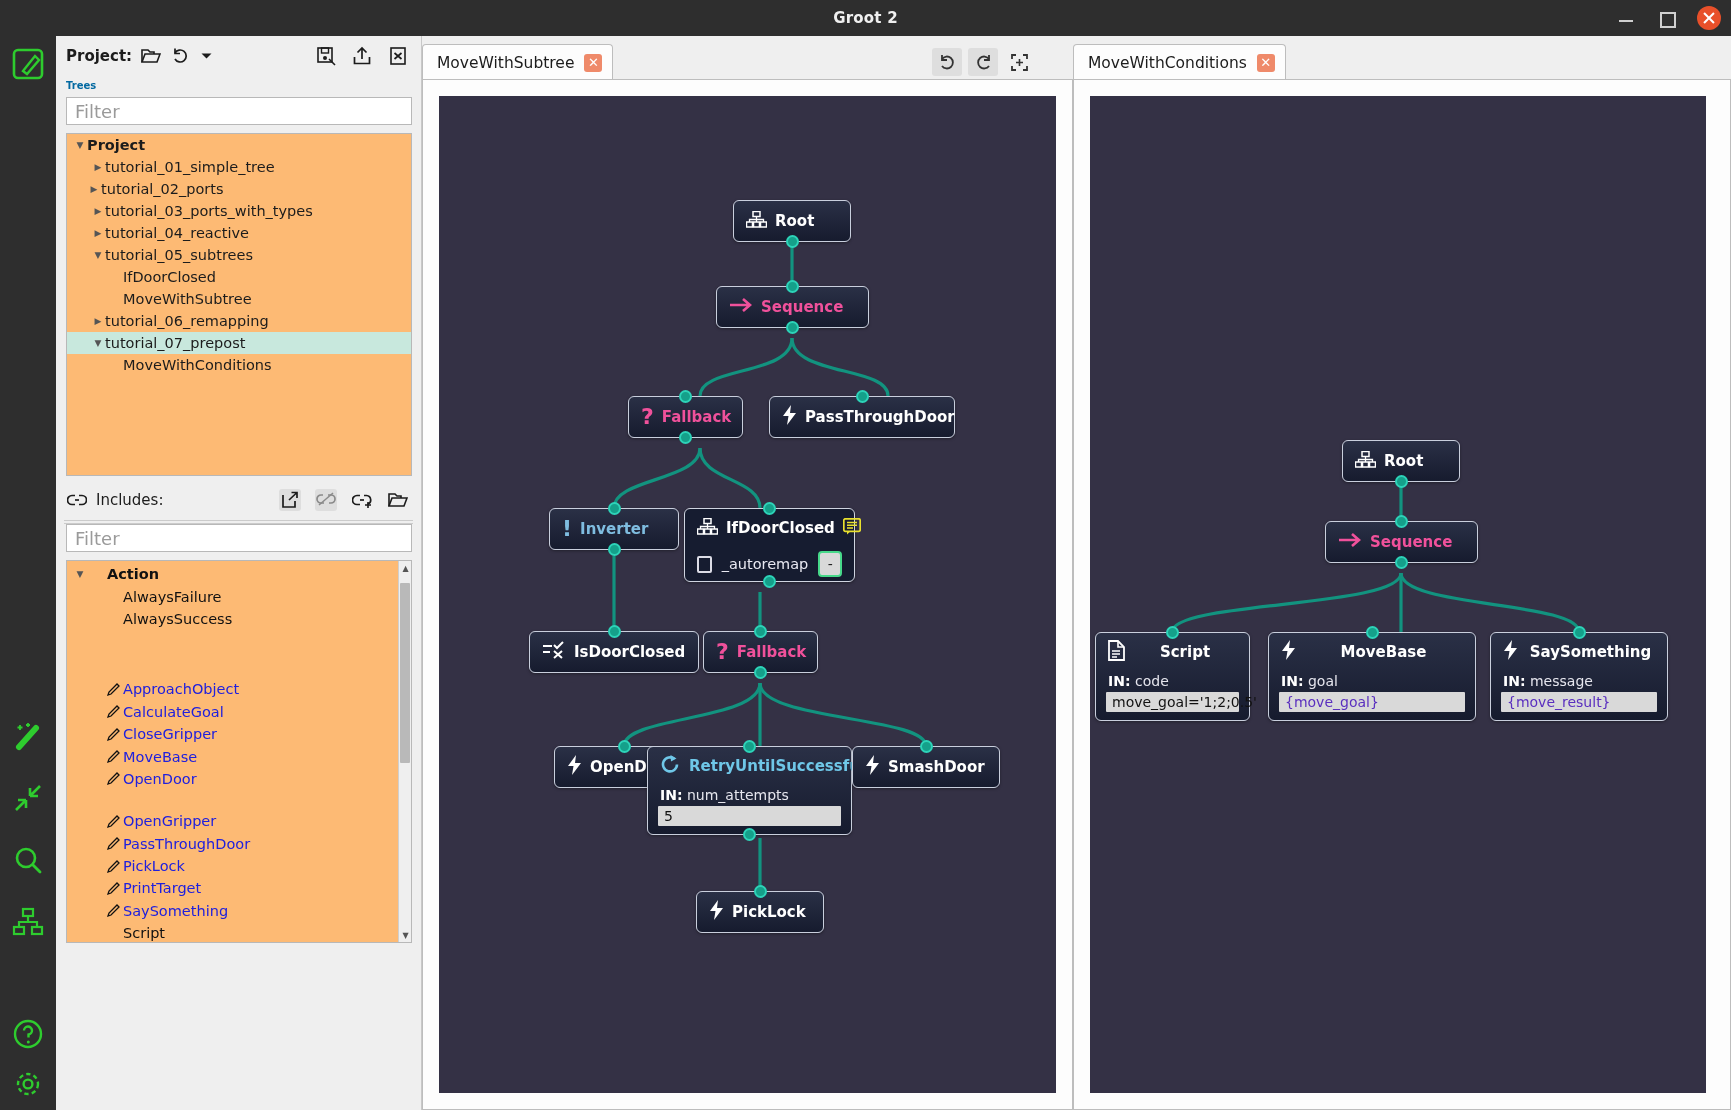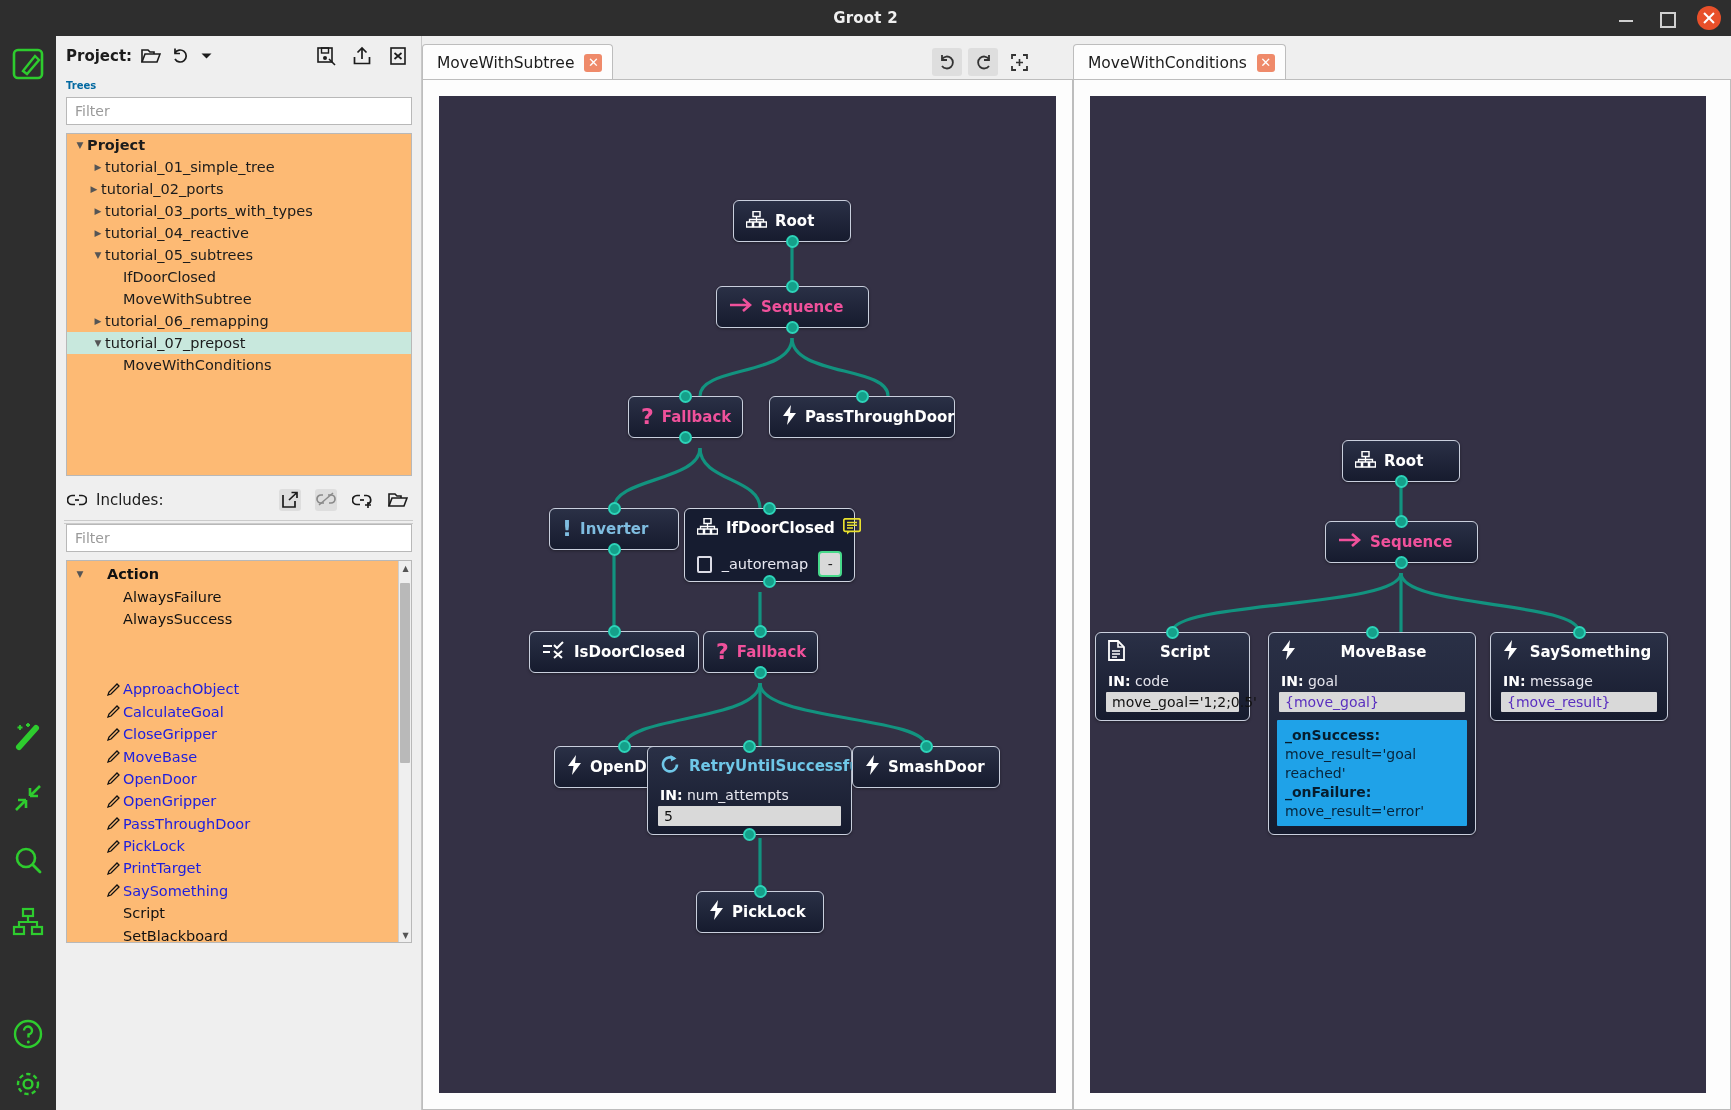--- a/index.html
+++ b/index.html
@@ -47,21 +47,21 @@
     display: flex; align-items: center; height: 40px; padding: 0 12px 0 10px; gap: 8px;
   }
   .panel-hdr .lbl { font-size: 15px; font-weight: bold; color: #1c1c1c; }
   .hdr-icons { margin-left: auto; display: flex; align-items: center; gap: 14px; }
   .ibtn { width: 22px; height: 22px; display: flex; align-items: center; justify-content: center; cursor: pointer; }
   .sec-title { font-size: 10px; font-weight: bold; color: #0369a1; padding: 4px 10px 6px 10px; }
   .filter {
     margin: 0 10px; height: 28px; width: 346px; background: #fff; border: 1px solid #b8b8b8;
     display: flex; align-items: center; padding: 0 8px; font-size: 14px; color: #9a9a9a;
   }
-  .filter input { border: 0; outline: 0; width: 100%; font-size: 14px; font-family: inherit; color: #a21caf; background: transparent; }
+  .filter input { border: 0; outline: 0; width: 100%; font-size: 18px; font-family: inherit; color: #a21caf; background: transparent; }
   .filter input::placeholder { color: #9a9a9a; }
 
   .treebox {
     margin: 8px 10px 0 10px; width: 346px; background: #fdba74; border: 1px solid #b8b8b8;
     overflow: hidden; position: relative;
   }
   #trees-box { height: 343px; }
   .trow { display: flex; align-items: center; height: 22px; font-size: 14.5px; color: #1c1c1c; white-space: nowrap; cursor: pointer; }
   .trow.sel { background: #c8e8dd; }
   .tw { display: inline-block; width: 14px; text-align: center; color: #555; font-size: 9px; flex: none; }
@@ -398,21 +398,21 @@
         </div>
         <div class="mrow" style="padding-left: 22px;">
           <span class="tw"></span>
           <span class="pen">
             <svg width="15" height="15" viewBox="0 0 15 15">
               <path d="M2 13 L3 10 L11 2 L13 4 L5 12 Z" fill="none" stroke="#111" stroke-width="1.3"></path>
             </svg>
           </span>
           <span class="nm blue">OpenDoor</span>
         </div>
-        <div class="mrow" style="padding-left: 22px;">
+        <div class="mrow" style="padding-left: 22px; margin-top: 20px;">
           <span class="tw"></span>
           <span class="pen">
             <svg width="15" height="15" viewBox="0 0 15 15">
               <path d="M2 13 L3 10 L11 2 L13 4 L5 12 Z" fill="none" stroke="#111" stroke-width="1.3"></path>
             </svg>
           </span>
           <span class="nm blue">OpenGripper</span>
         </div>
         <div class="mrow" style="padding-left: 22px;">
           <span class="tw"></span>
@@ -764,26 +764,20 @@
                 <path d="M9 0 L1 11 H6.5 L5 20 L14 8 H8 Z" fill="#fff"></path>
               </svg>
           </span>
           <span class="nlabel white" style="margin:0 auto">MoveBase</span>
         </div>
         <div class="prow">
           <b>IN:</b>
           <span>goal</span>
         </div>
         <div class="pval purple">{move_goal}</div>
-        <div class="onblock">
-          <b>_onSuccess:</b><br>
-          <span>move_result='goal reached'</span><br>
-          <b>_onFailure:</b><br>
-          <span>move_result='error'</span>
-        </div>
         <div class="port t"></div>
       </div>
 
       <div class="node" style="left:400px; top:536px; width:178px;">
         <div class="hdr" style="height:38px; justify-content:flex-start">
           <span>
             <svg width="15" height="20" viewBox="0 0 15 20">
                 <path d="M9 0 L1 11 H6.5 L5 20 L14 8 H8 Z" fill="#fff"></path>
               </svg>
           </span>

